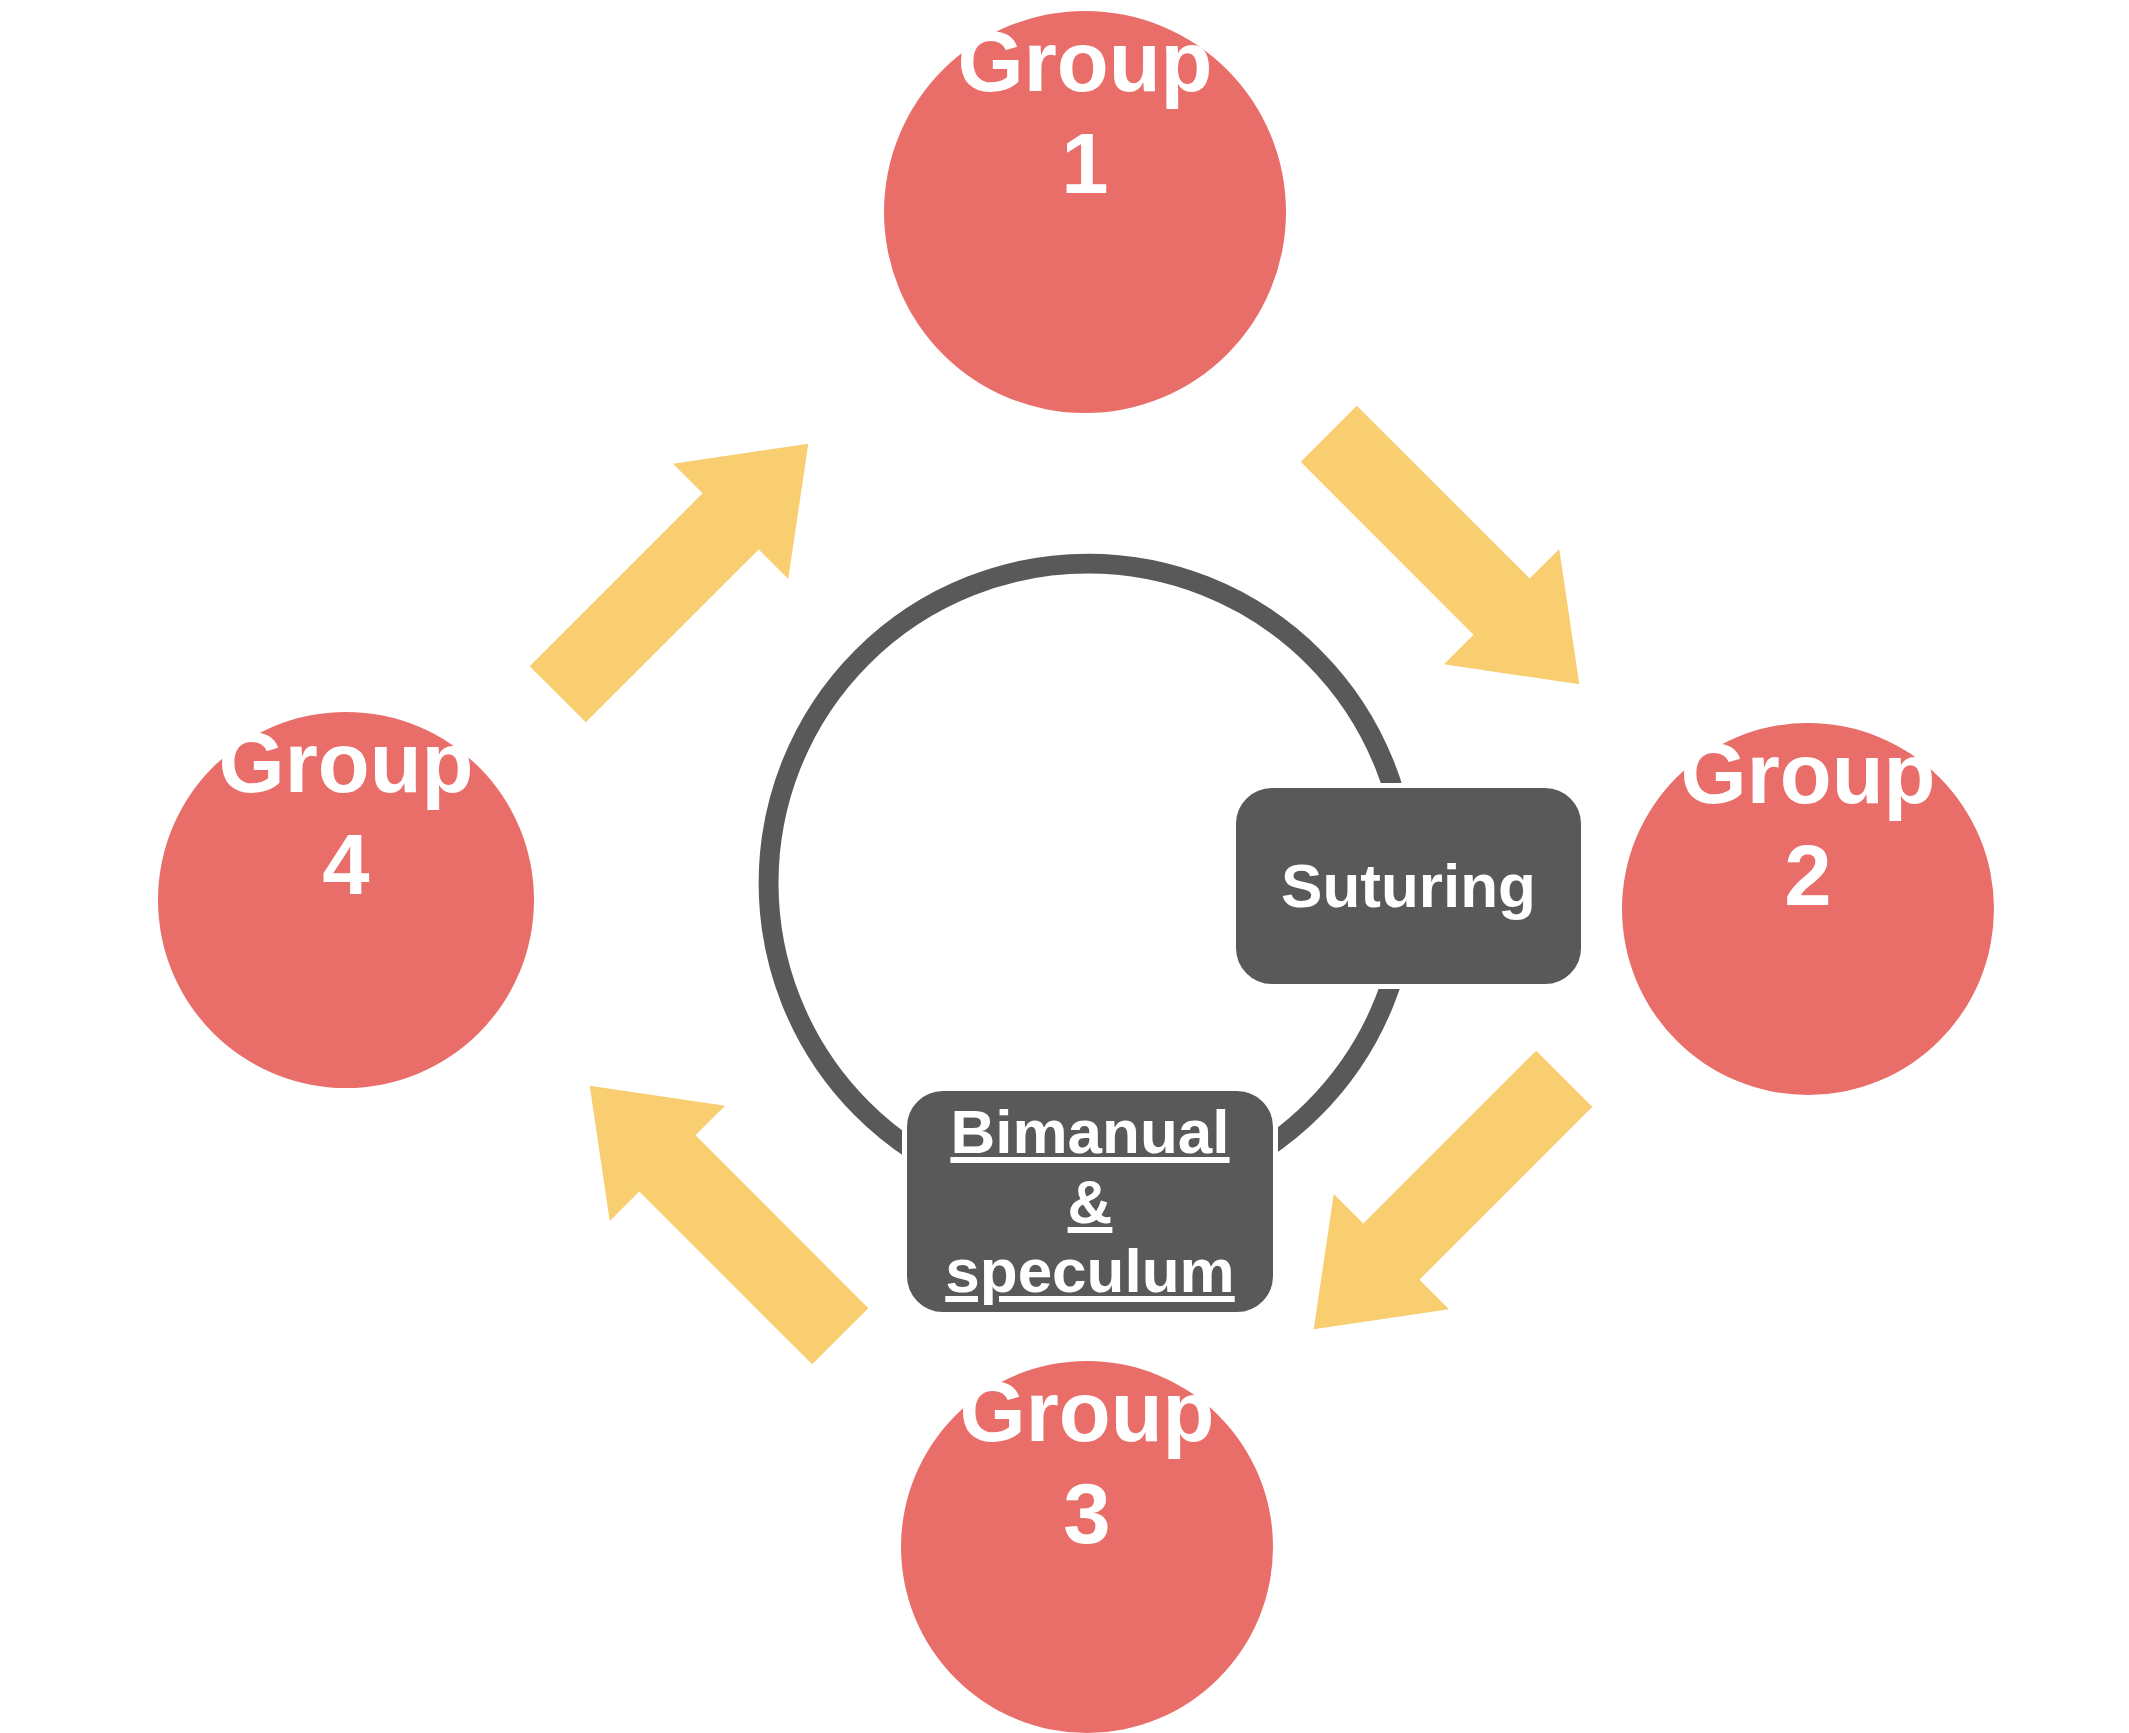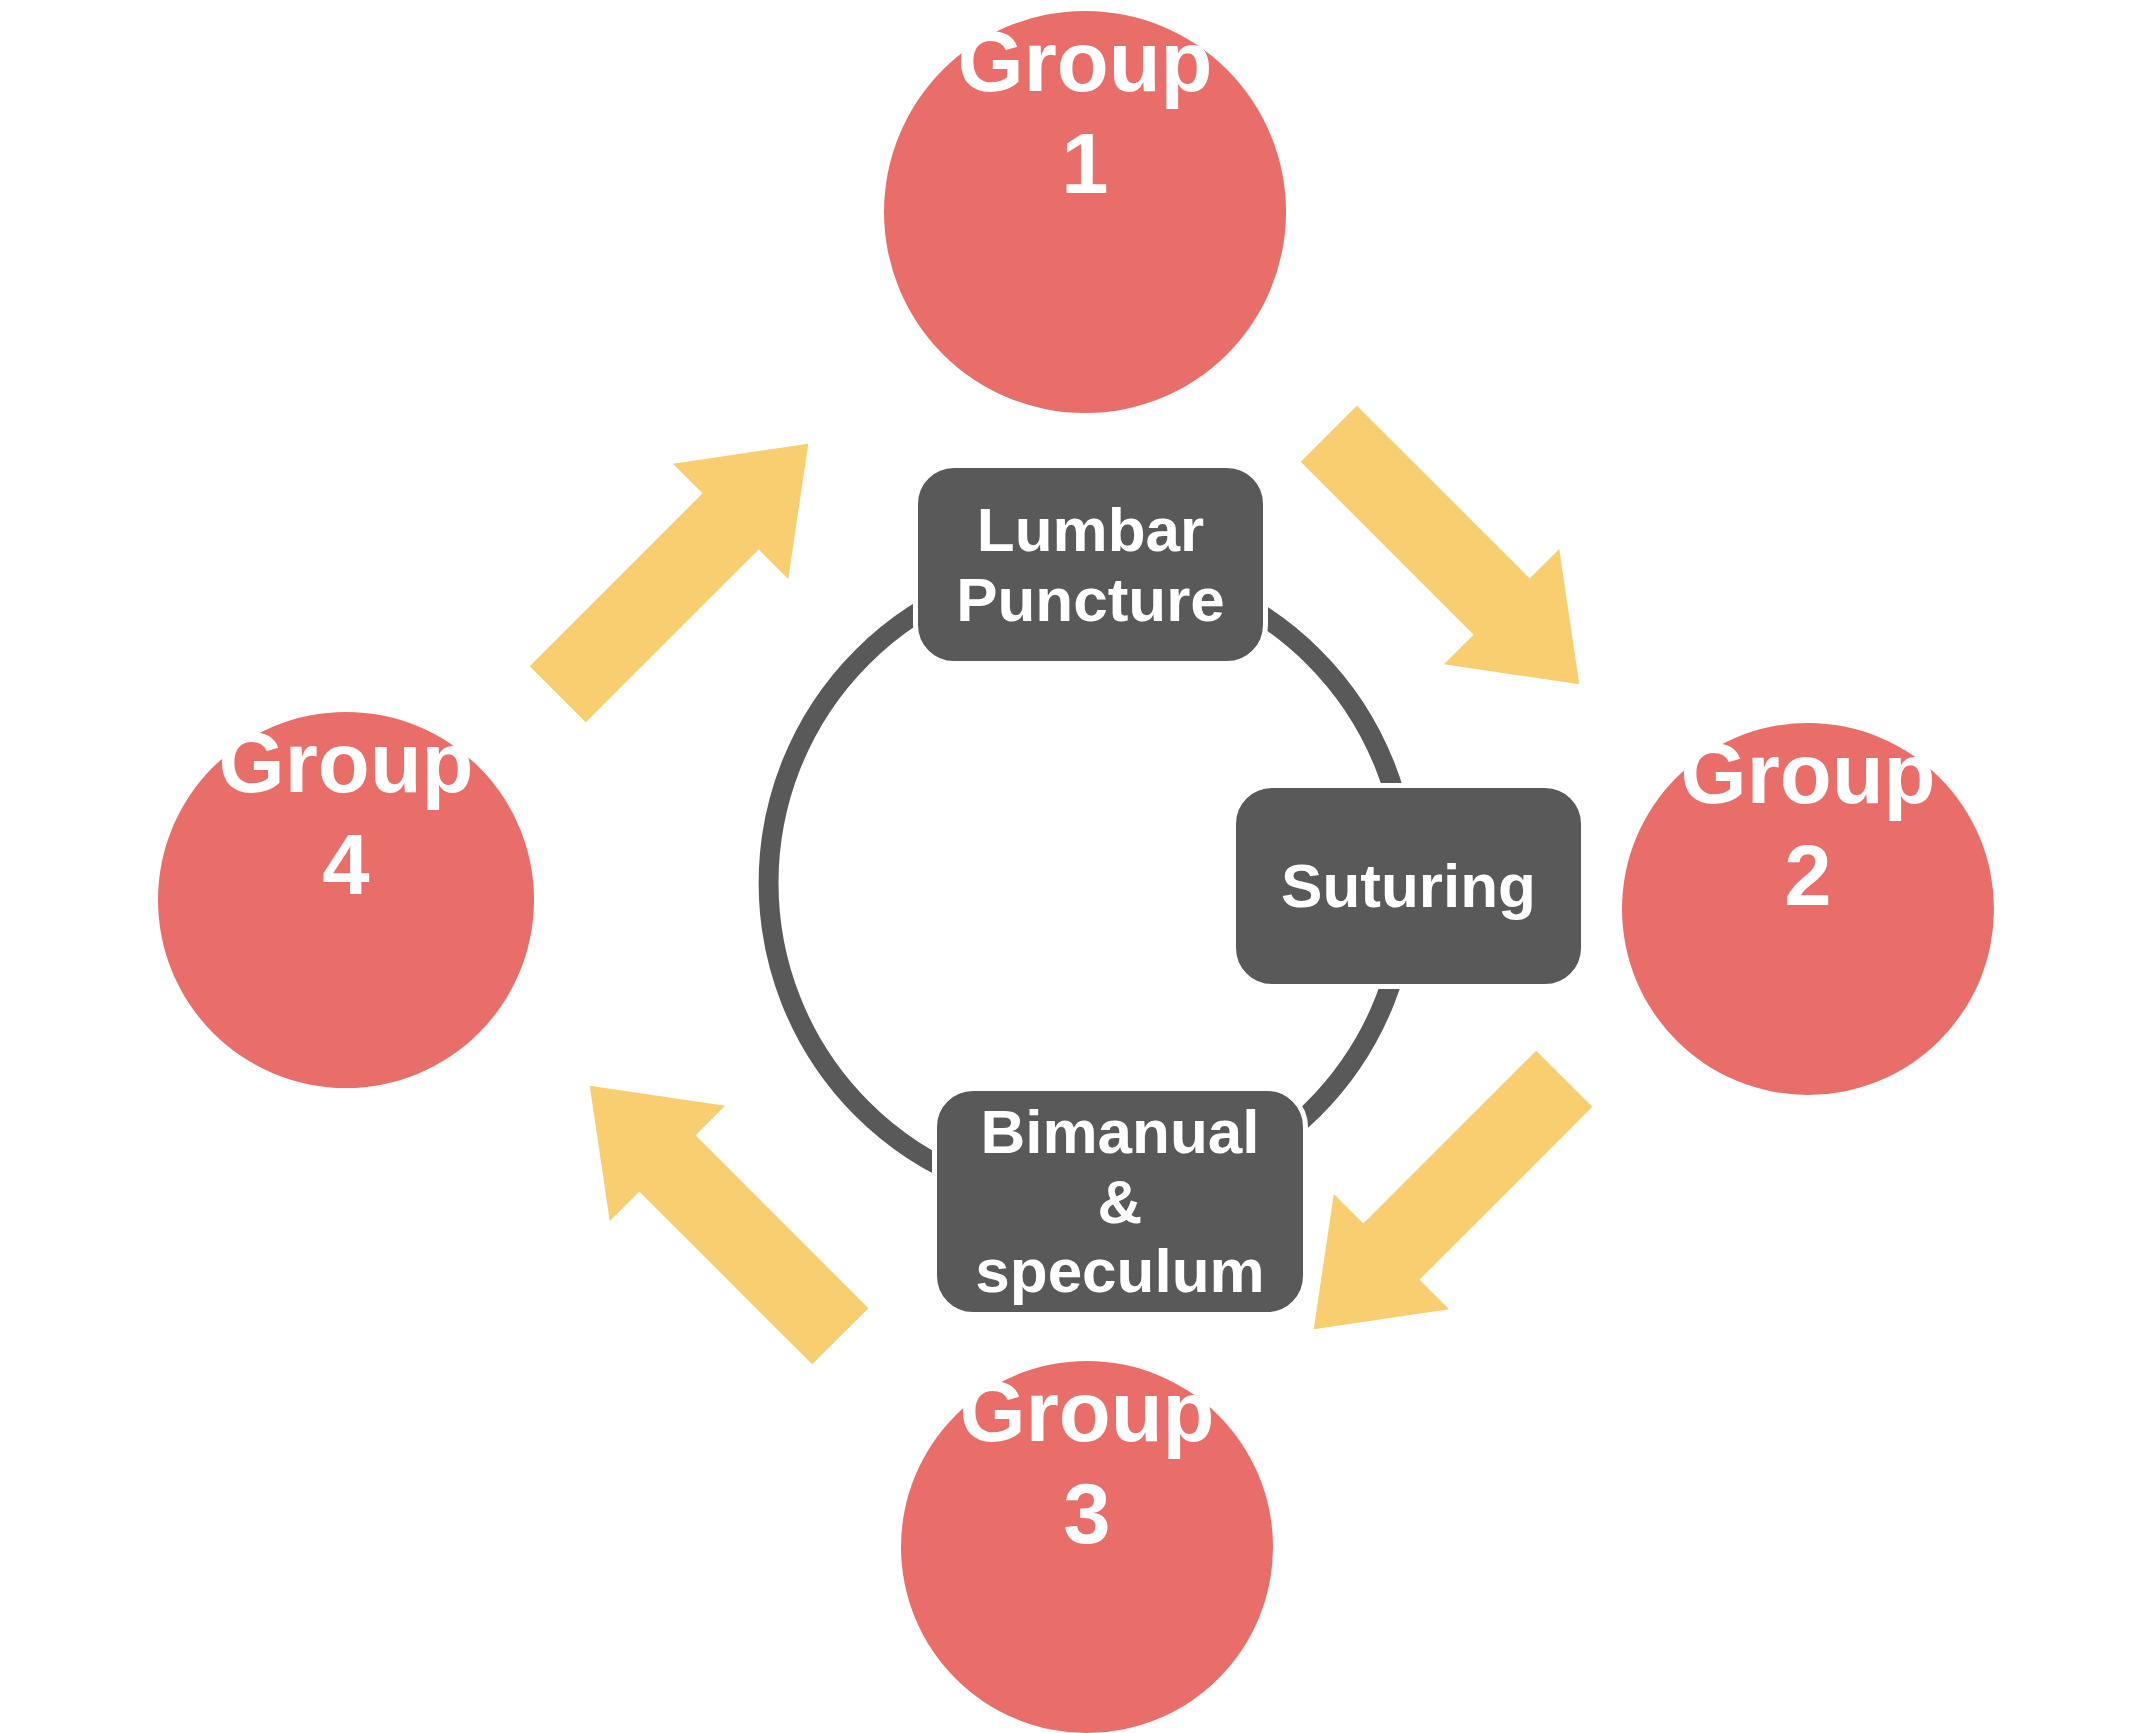--- a/index.html
+++ b/index.html
@@ -25,21 +25,21 @@
     position:absolute;z-index:2;box-sizing:border-box;
     background:var(--station-fill,#595959);
     border:5.7px solid #ffffff;border-radius:41px;
     color:var(--label-text,#ffffff);font-weight:bold;font-size:62px;line-height:1.12;
     display:flex;flex-direction:column;align-items:center;justify-content:center;
     text-align:center;
   }
   .s-lumbar{left:913px;top:463px;width:355px;height:203px;}
   .s-catheter{left:591px;top:783px;width:355px;height:206px;}
   .s-suturing{left:1231px;top:783px;width:355px;height:206px;text-align:right;}
-  .s-bimanual{left:932px;top:1086px;width:376px;height:231px;}
+  .s-bimanual{left:902px;top:1086px;width:376px;height:231px;text-decoration:underline;}
   
   .group{
     position:absolute;z-index:2;border-radius:50%;
     background:var(--group-fill,#E96E69);
     color:var(--label-text,#ffffff);font-weight:bold;font-size:85px;line-height:1.2;
     display:flex;justify-content:center;text-align:center;
   }
   .g1{left:884px;top:10.6px;width:402px;height:402px;}
   .g2{left:1622px;top:723px;width:372px;height:372px;}
   .g3{left:901px;top:1361px;width:372px;height:372px;}
@@ -61,24 +61,20 @@
   <svg class="arrow a-tr" viewBox="0 0 500 230" aria-hidden="true">
     <polygon points="0,59 345,59 345,0 500,115 345,230 345,171 0,171"></polygon>
   </svg>
   <svg class="arrow a-br" viewBox="0 0 500 230" aria-hidden="true">
     <polygon points="0,59 345,59 345,0 500,115 345,230 345,171 0,171"></polygon>
   </svg>
   <svg class="arrow a-bl" viewBox="0 0 500 230" aria-hidden="true">
     <polygon points="0,59 345,59 345,0 500,115 345,230 345,171 0,171"></polygon>
   </svg>
 
-  <div class="station s-lumbar">
-    <span class="line">Lumbar</span>
-    <span class="line">Puncture</span>
-  </div>
 
   <div class="station s-suturing">
     <span class="line">Suturing</span>
   </div>
 
   <div class="station s-bimanual">
     <span class="line">Bimanual</span>
     <span class="line">&amp;</span>
     <span class="line">speculum</span>
   </div>

